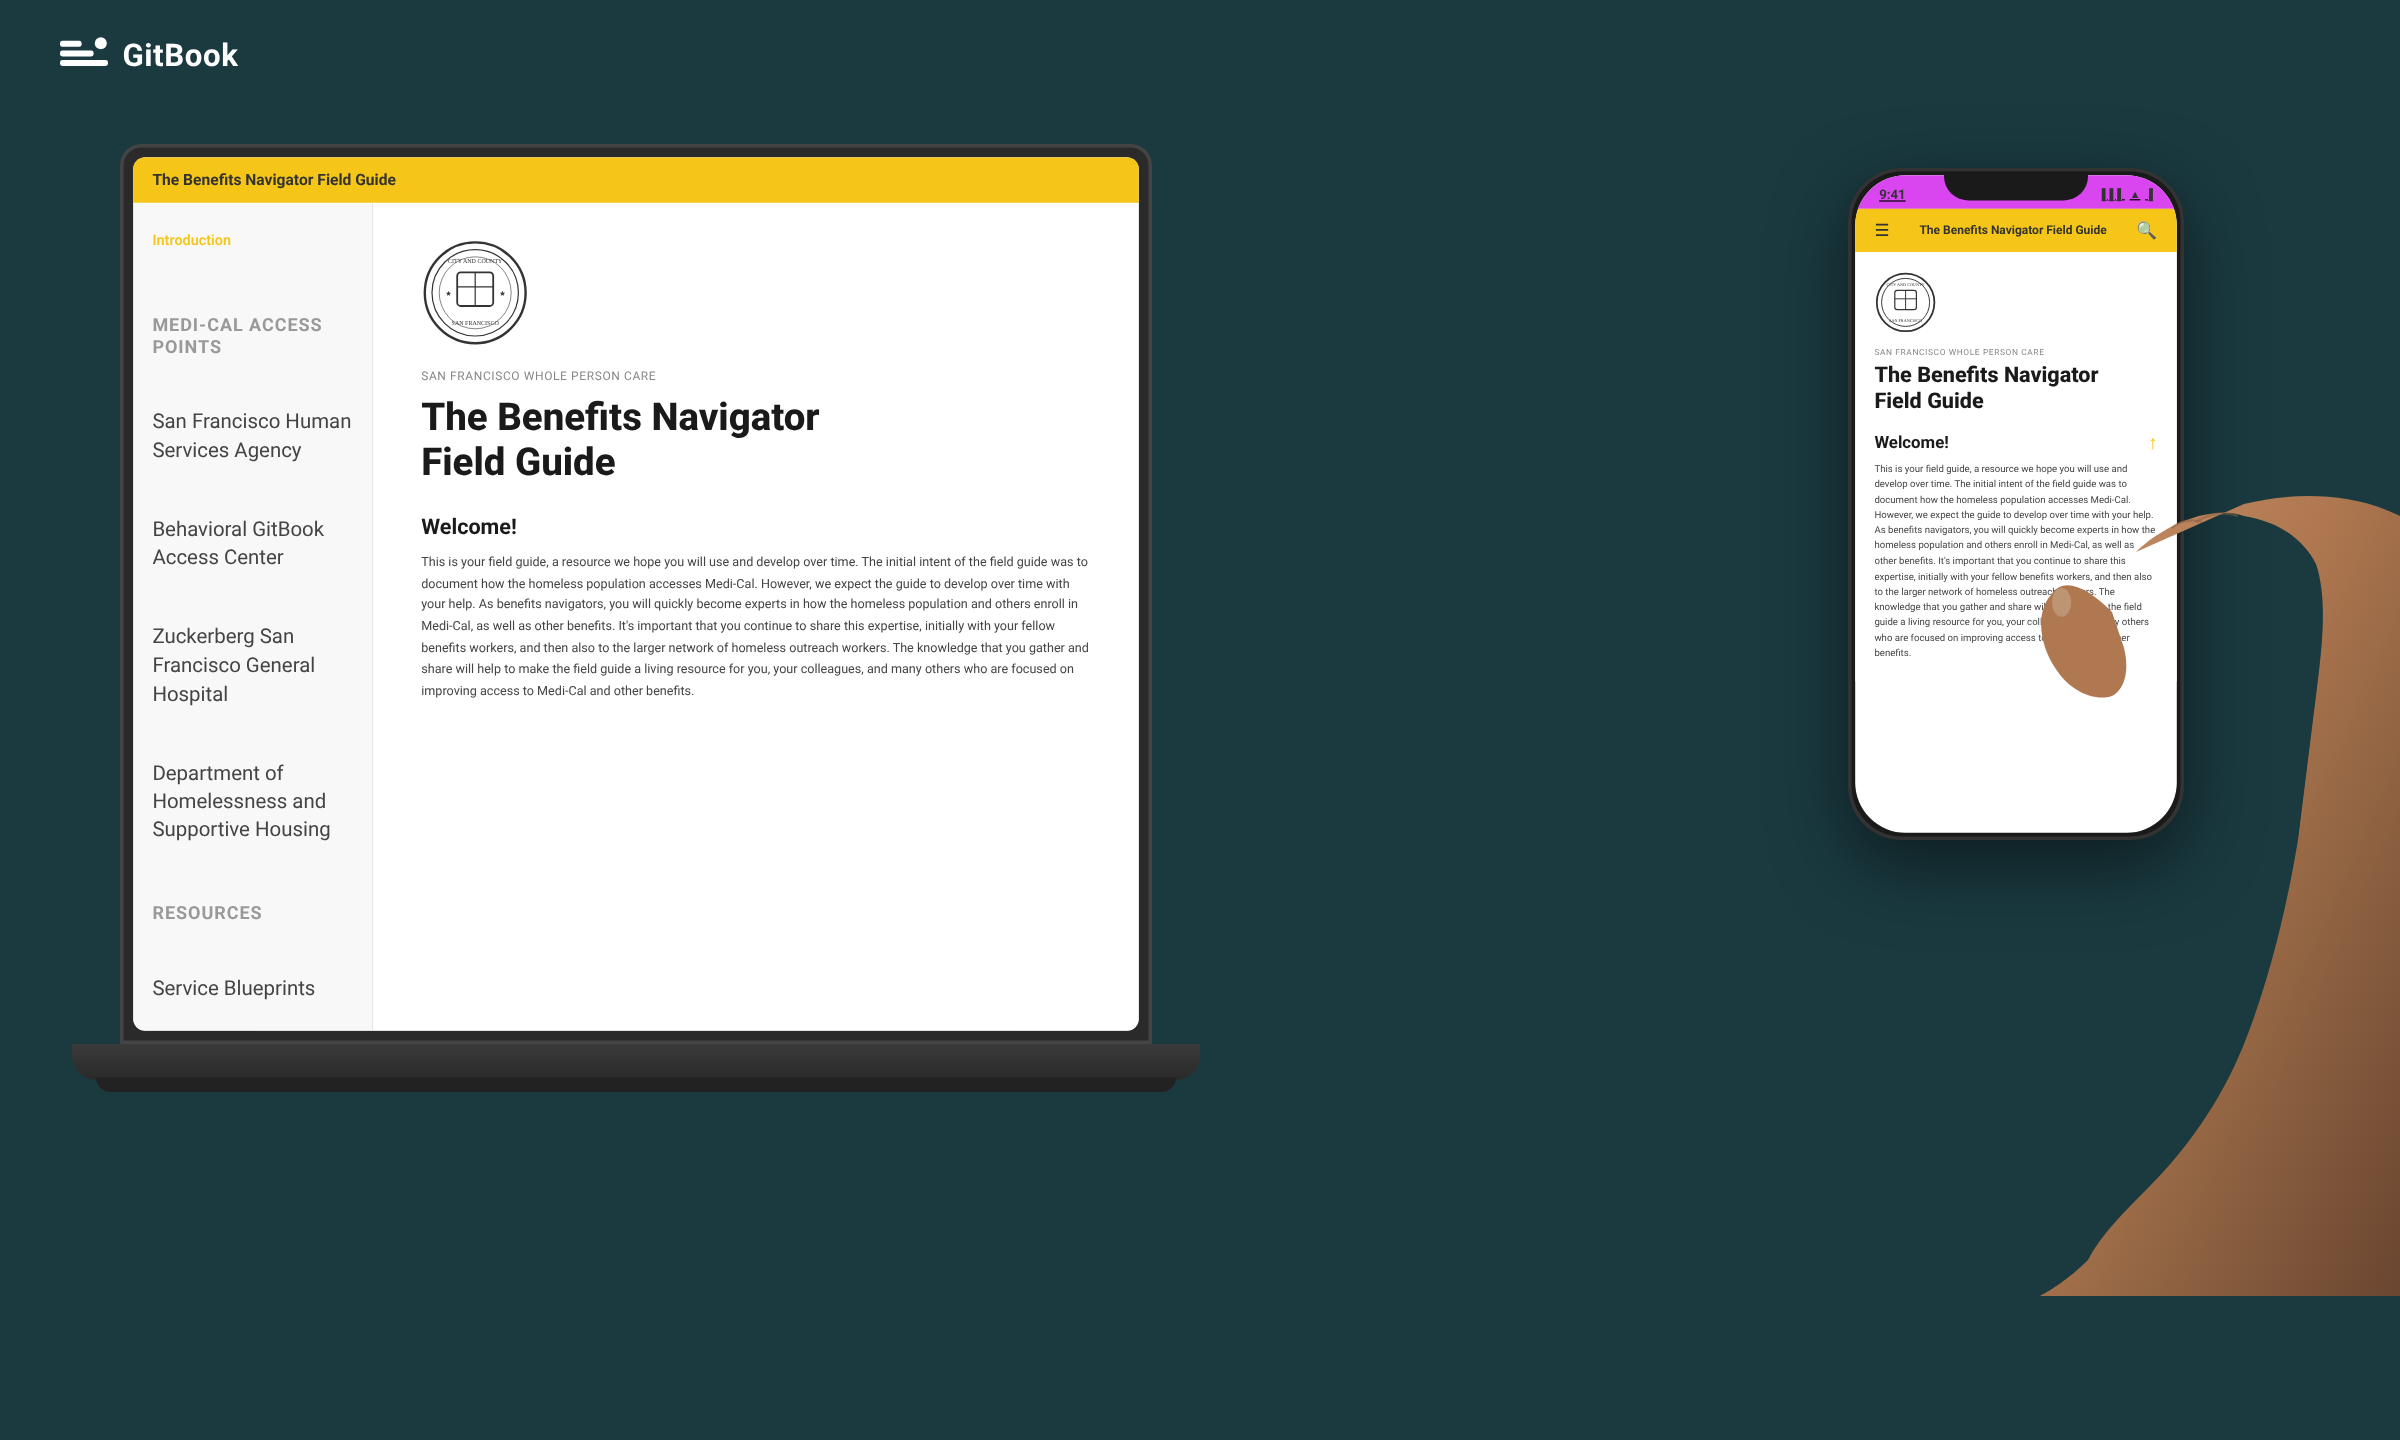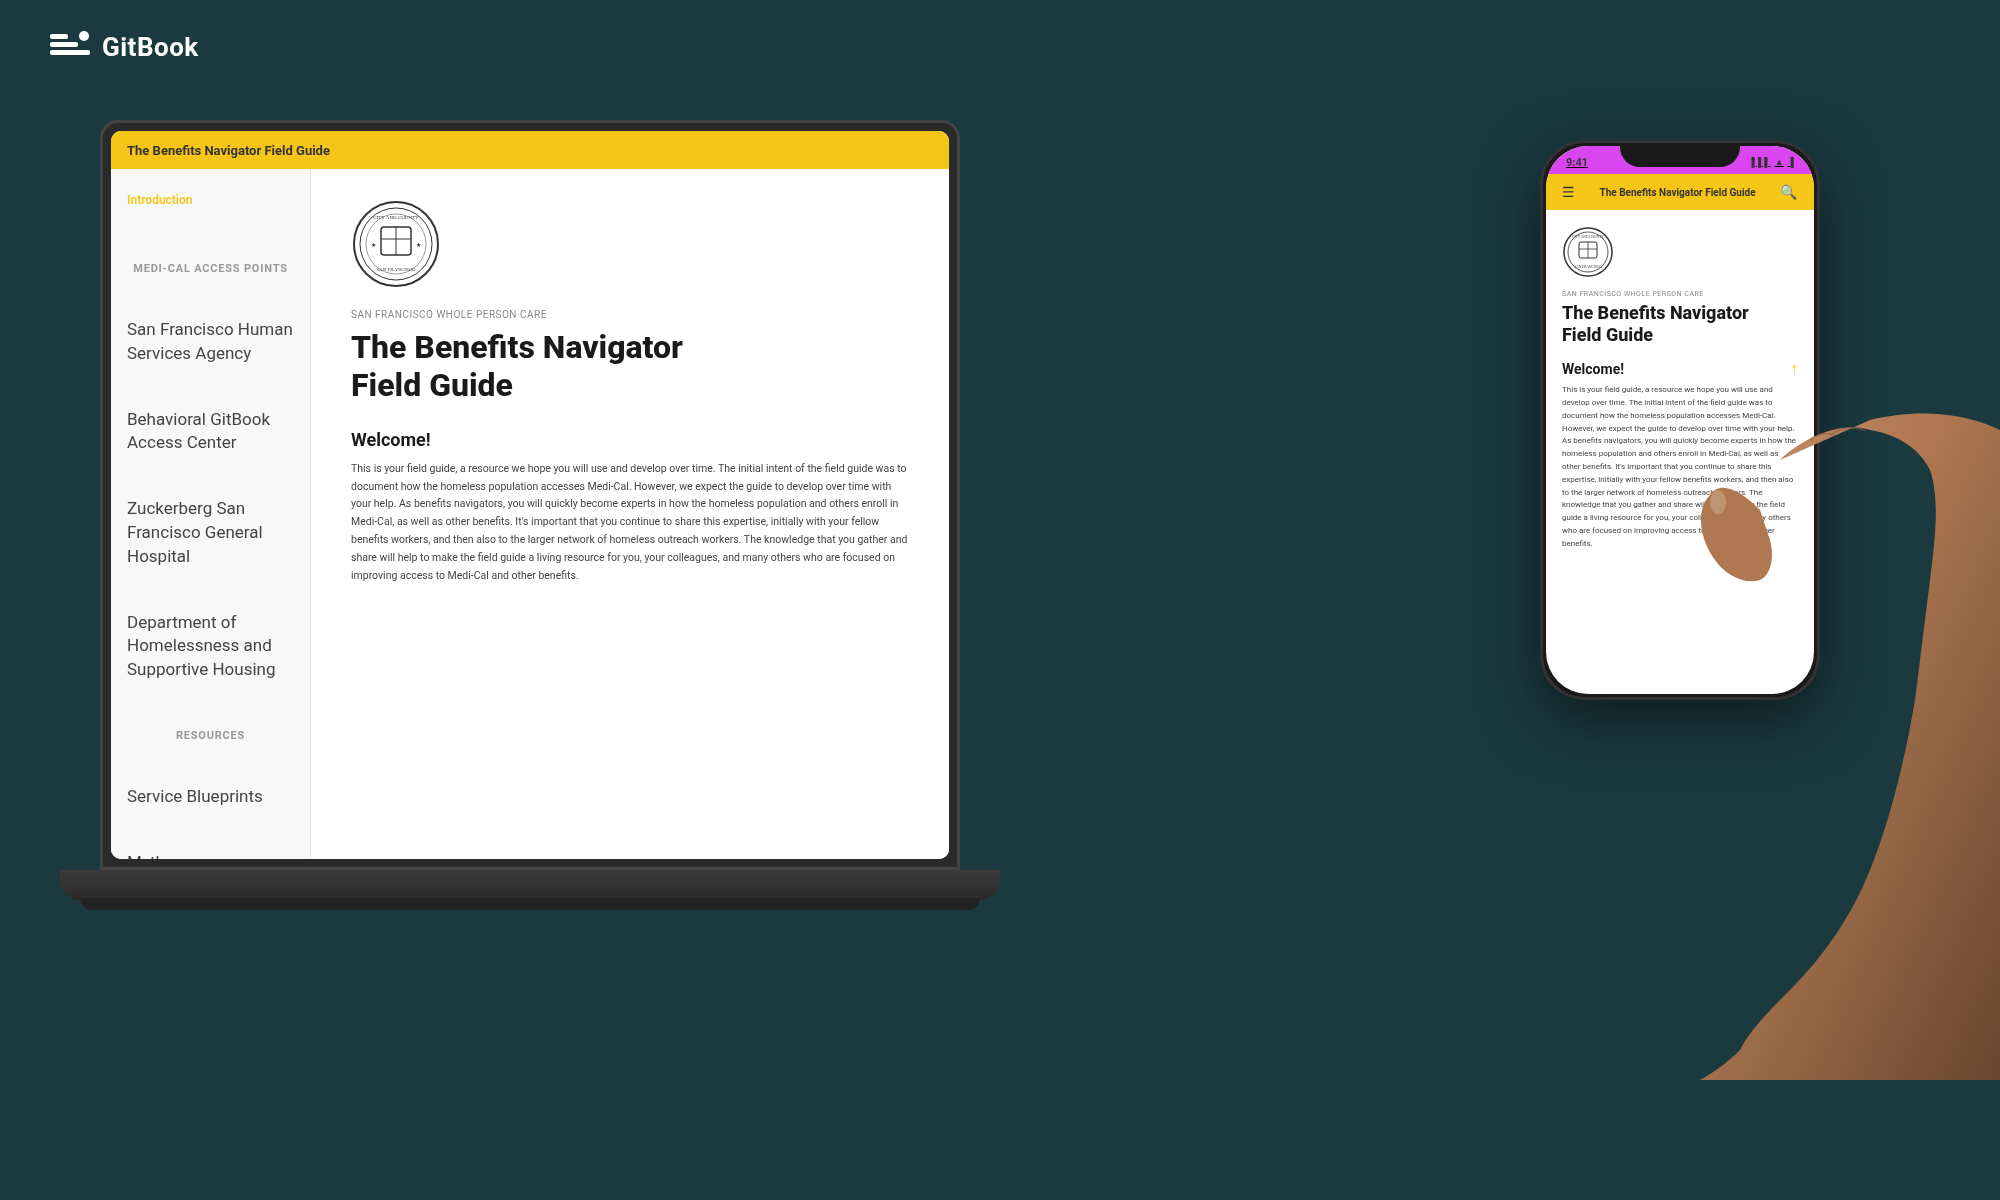--- a/index.html
+++ b/index.html
@@ -129,26 +129,25 @@
     }
 
     .sidebar-intro-link {
       color: #f5c518;
       font-size: 12px;
       font-weight: 600;
     }
 
     .sidebar-section-header {
       padding: 10px 16px 6px;
-      font-size: 11px;
+      font-size: 15px;
       font-weight: 700;
       color: #999;
       letter-spacing: 0.8px;
       text-transform: uppercase;
-      text-align: center;
     }
 
     .sidebar-item {
       padding: 5px 16px;
       font-size: 17px;
       color: #444;
       cursor: pointer;
       line-height: 1.4;
     }
 

